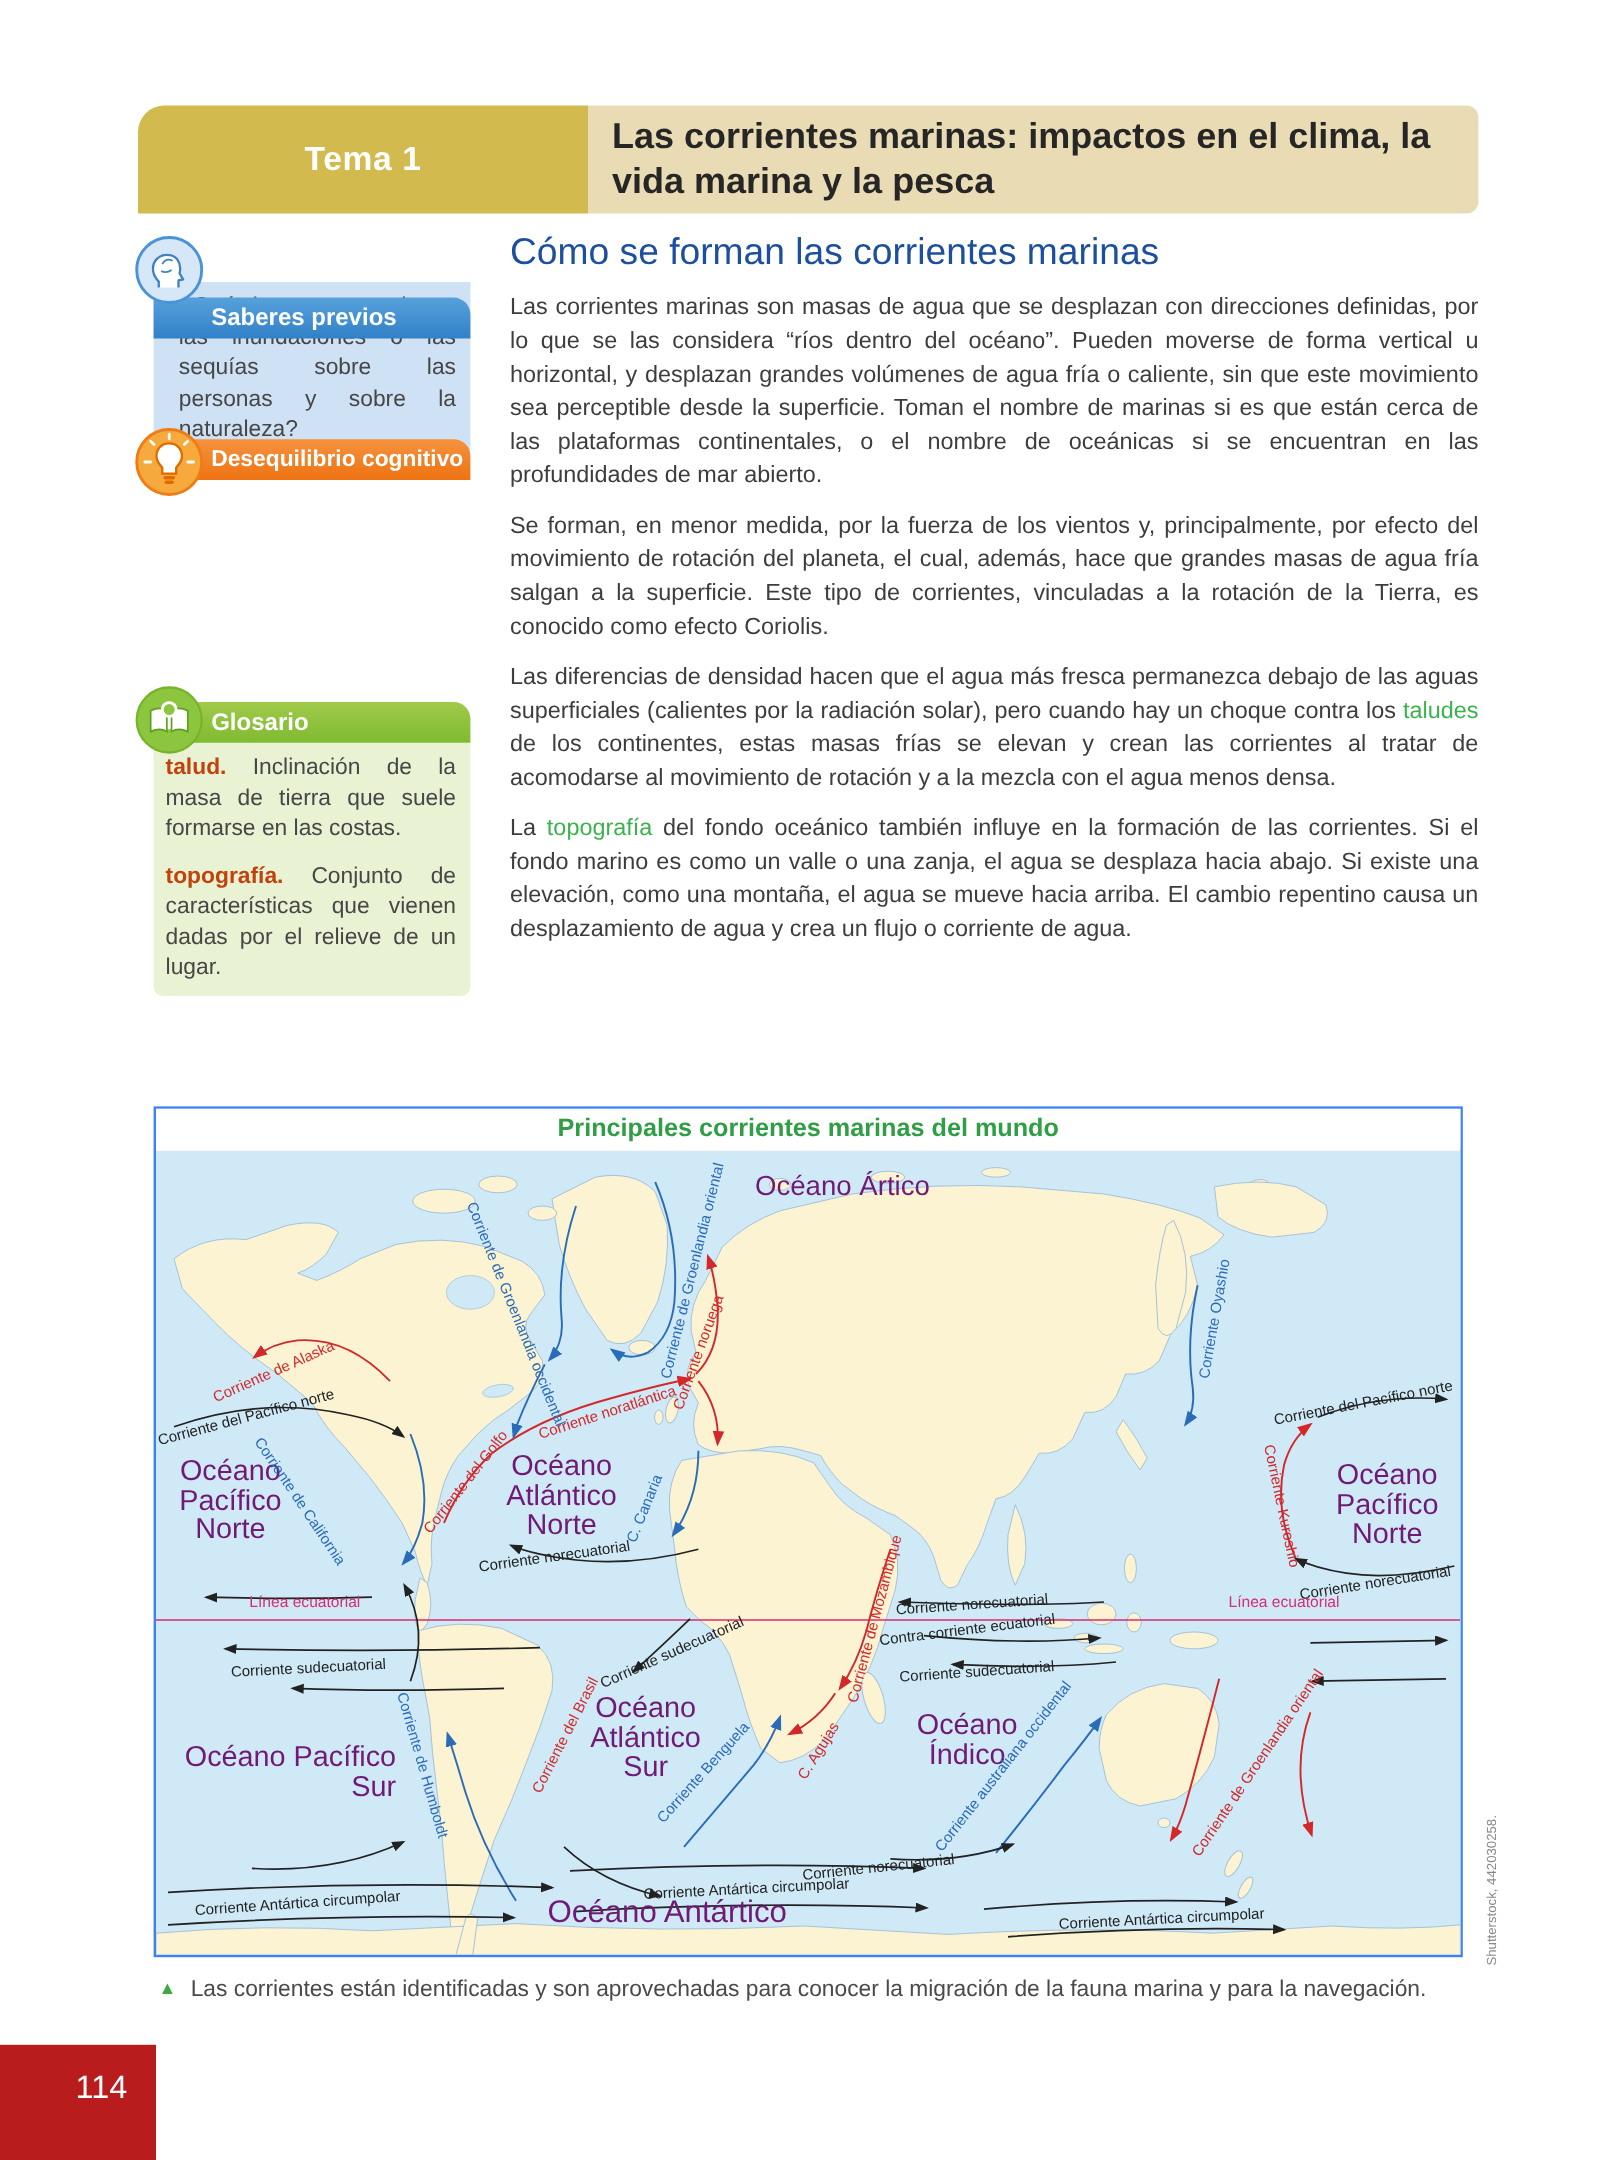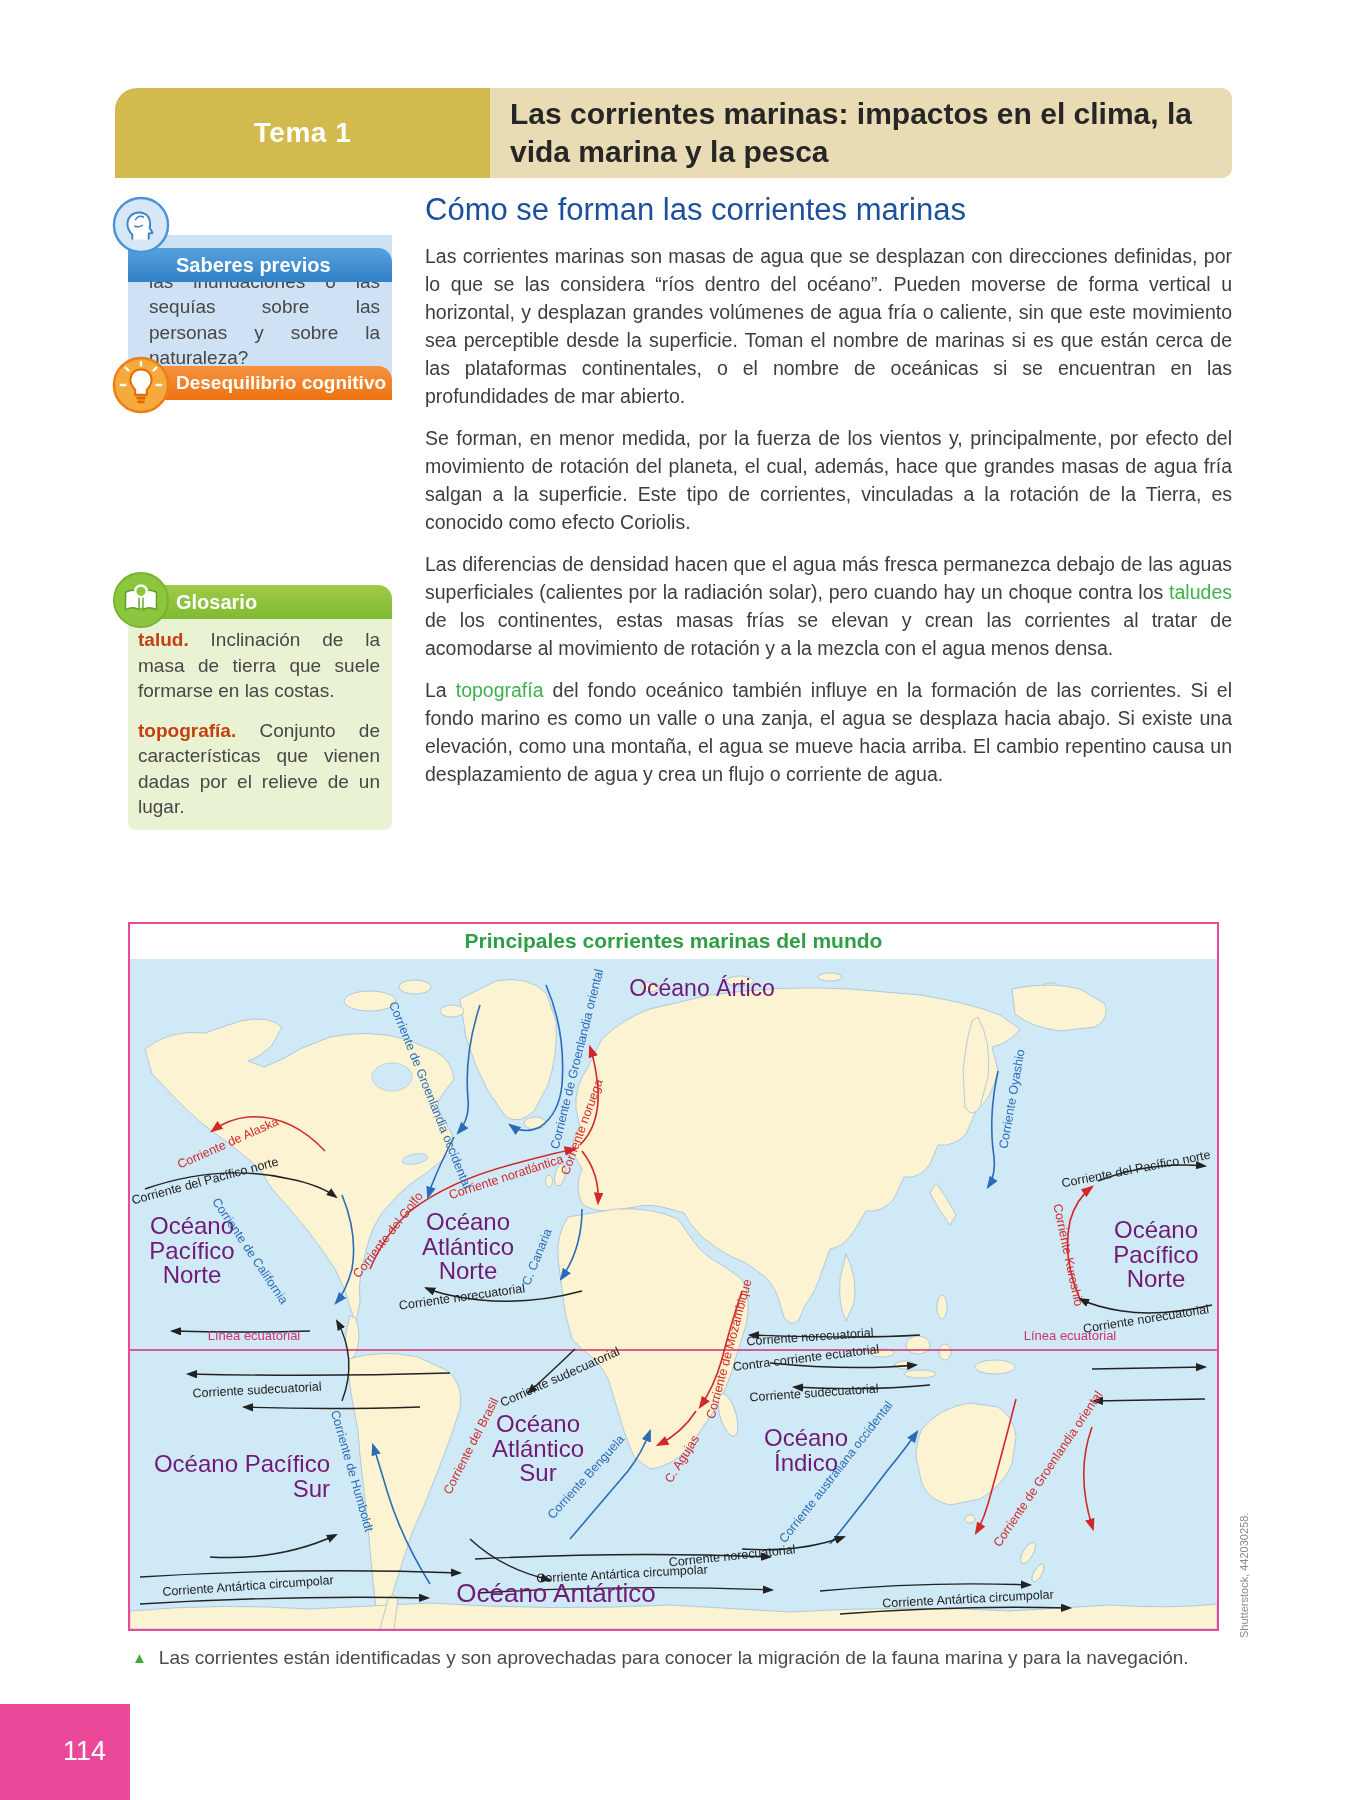--- a/index.html
+++ b/index.html
@@ -35,40 +35,40 @@
   .gp{margin:0 0 14px 0;}
 
   
   main{position:absolute;left:425px;top:192px;width:807px;}
   main h2{margin:0 0 14px 0;font-size:31px;color:#1d4f9f;font-weight:normal;}
   main p{margin:0 0 14px 0;font-size:19.5px;line-height:28px;color:#3d3d3d;text-align:justify;}
   .green{color:#3cb24d;}
 
   
   figure.map{position:absolute;left:128px;top:922px;width:1091px;height:709px;margin:0;
-    border:2px solid #ec4899;box-sizing:border-box;background:#fff;}
+    border:2px solid #3b82f6;box-sizing:border-box;background:#fff;}
   .map-title{height:34px;line-height:34px;text-align:center;color:#2f9e44;
     font-weight:bold;font-size:21px;background:#fff;}
   .map-area{position:absolute;left:0;top:35px;right:0;bottom:0;background:#cfe9f6;overflow:hidden;}
   .map-area svg{position:absolute;left:0;top:0;width:100%;height:100%;}
   #map-labels{position:absolute;left:0;top:0;right:0;bottom:0;}
   .ml{position:absolute;white-space:pre-line;}
   .ocean{font-weight:normal;color:#701a75;text-align:center;line-height:1.03;font-size:23px;}
   .cur{font-size:12.5px;white-space:nowrap;}
   .cur.k{color:#222222;} .cur.r{color:#d3282a;} .cur.b{color:#2b6cb8;}
   .eq{color:#d62e6e;font-size:13px;white-space:nowrap;}
 
   
   .credit{left:1238px;top:1638px;transform:rotate(-90deg);transform-origin:0 0;
     font-size:11px;color:#8a8a8a;width:170px;}
   .caption{left:132px;top:1646px;width:1100px;display:flex;align-items:flex-start;gap:12px;}
   .caption .tri{color:#3faa3c;font-size:15px;line-height:24px;}
   .caption .txt{font-size:19px;color:#4a4a4a;line-height:24px;}
-  .pagenum{left:0;top:1704px;width:130px;height:96px;background:#ec4899;color:#fff;
-    font-size:27px;box-sizing:border-box;padding:32px 24px 0 0;text-align:right;}
+  .pagenum{left:0;top:1704px;width:130px;height:96px;background:#b91c1c;color:#fff;
+    font-size:27px;box-sizing:border-box;padding:20px 24px 0 0;text-align:right;}
 </style>
 </head>
 <body>
 
 <header>
   <div class="abs tema-box">
     <span>Tema 1</span>
   </div>
   <div class="abs title-band">
     <h1>Las corrientes marinas: impactos en el clima, la vida marina y la pesca</h1>

